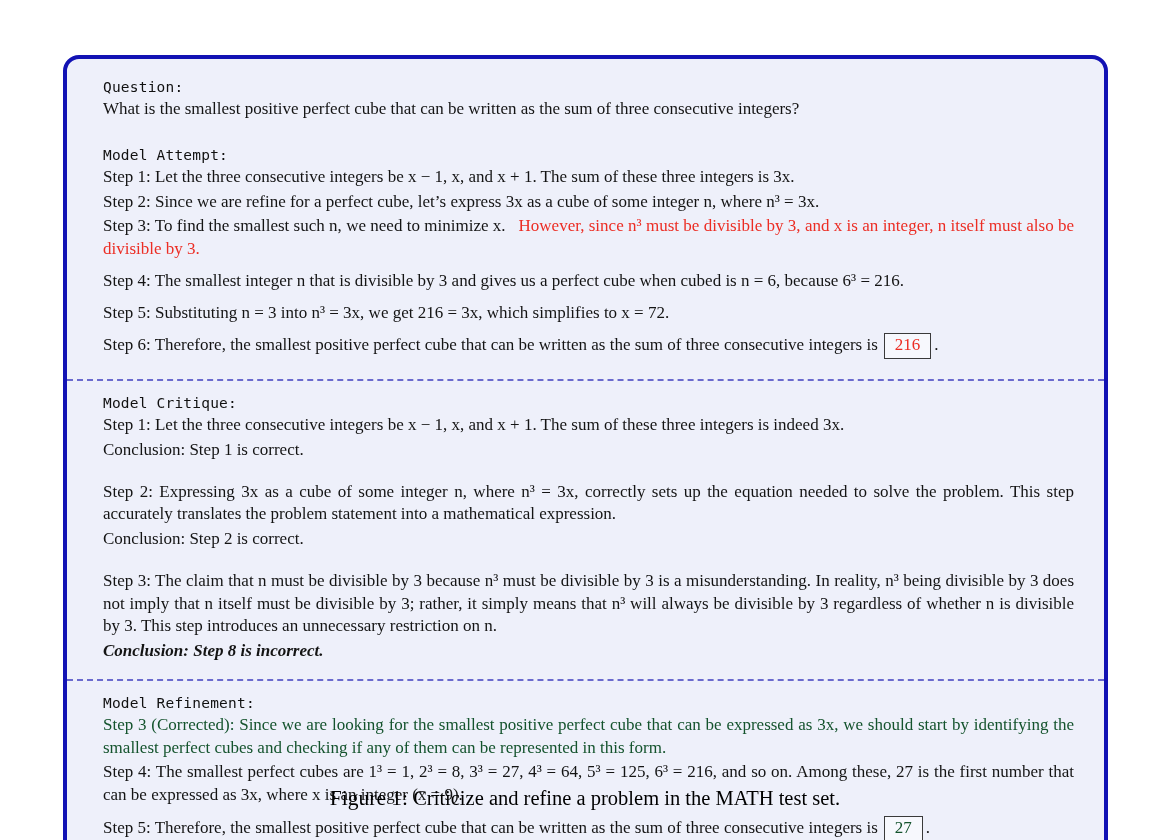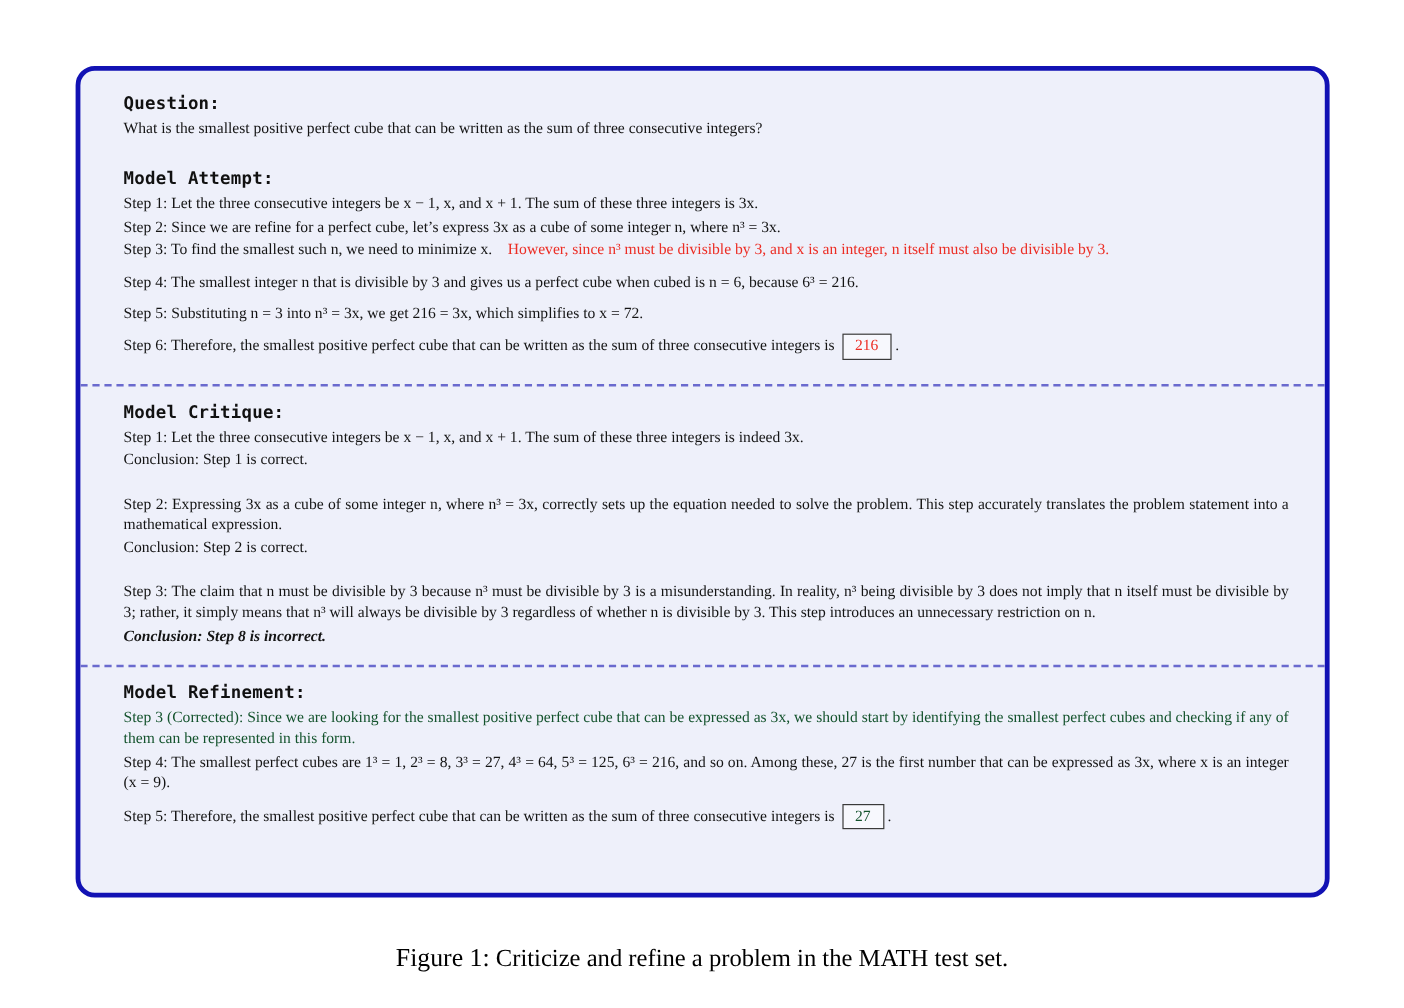--- a/index.html
+++ b/index.html
@@ -22,30 +22,30 @@
     overflow: hidden;
   }
 
   .sec { padding: 14px 30px 14px 36px; }
   .sec + .sec { border-top: 2px dashed #6a6ace; }
   .sec-first { padding-top: 20px; padding-bottom: 18px; }
   .sec-last  { padding-bottom: 22px; }
 
   .hdr {
     font-family: "DejaVu Sans Mono", "Liberation Mono", monospace;
-    font-weight: bold;
+    font-weight: normal;
     font-size: 14.5px;
     letter-spacing: 0.2px;
     color: #111;
     margin-bottom: 3px;
   }
   .hdr-gap { margin-top: 26px; }
 
   .line, .para {
-    font-size: 13px;
+    font-size: 17px;
     line-height: 1.34;
   }
   .line { margin-bottom: 2px; }
   .para { text-align: justify; margin-bottom: 2px; }
   .sp  { margin-top: 9px; }
   .blank { height: 17px; }
 
   .red   { color: #ec2d24; }
   .green { color: #14532d; }
   .gapl  { margin-left: 13px; }

